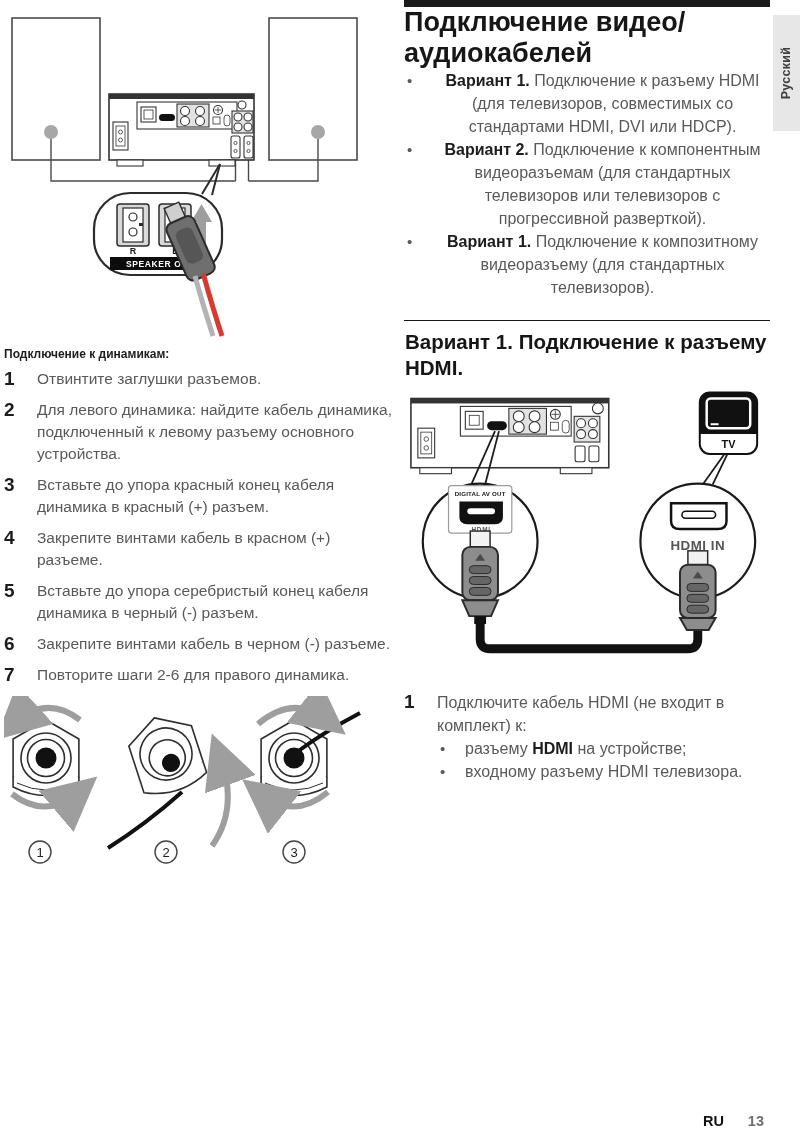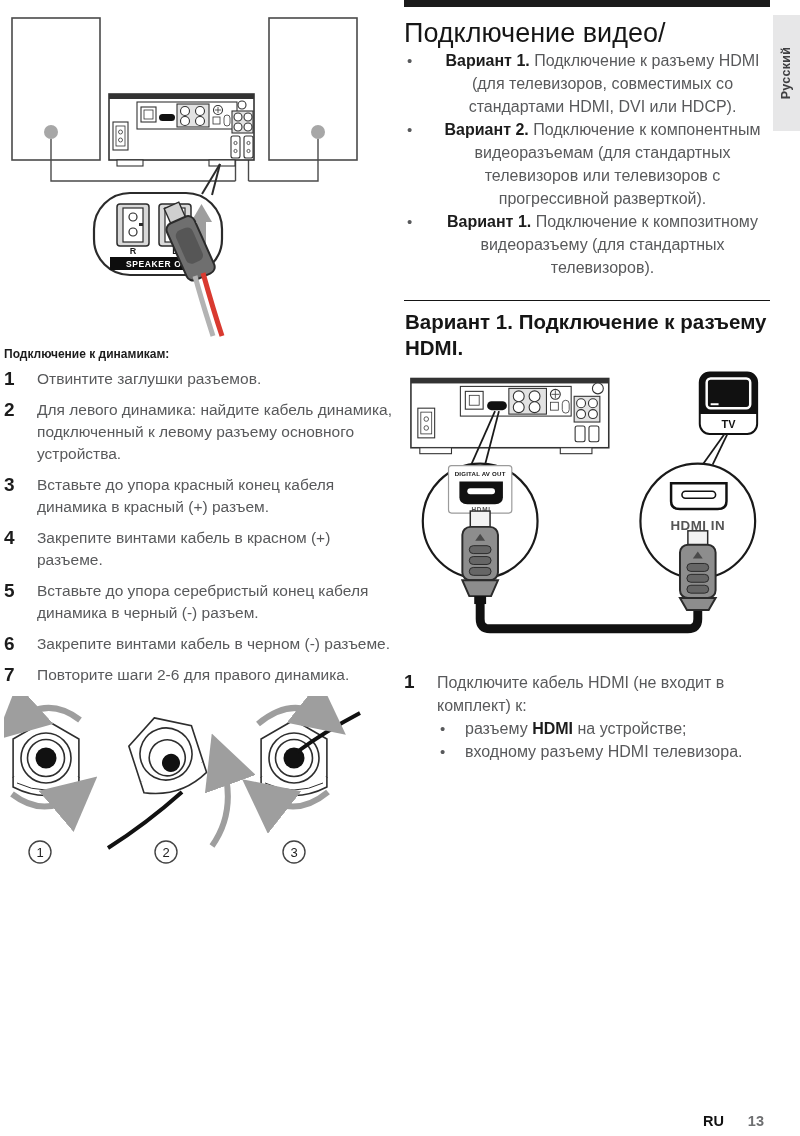--- a/index.html
+++ b/index.html
@@ -17,21 +17,21 @@
   .left-col{position:absolute;left:4px;top:8px;width:390px;}
   .diagram{display:block;}
   .lh{font-size:12px;font-weight:bold;color:#1c1c1c;margin:9px 0 7px 0;}
   .steps{margin:0;padding:0;list-style:none;}
   .step{display:grid;grid-template-columns:33px 1fr;margin:0 0 9px 0;}
   .step .num{font-size:19px;font-weight:bold;color:#1c1c1c;line-height:21px;}
   .step .txt{font-size:15.5px;line-height:22px;color:#58595b;}
   
   .right-col{position:absolute;left:404px;top:0;width:366px;}
   .top-bar{height:7px;background:#1b1b1b;width:100%;}
-  h1.title{margin:11px 0 0 0;font-size:27px;line-height:31px;font-weight:normal;color:#161616;}
+  h1.title{margin:0 0 0 0;font-size:27px;line-height:31px;font-weight:bold;color:#161616;}
   p.intro{margin:17px 0 0 0;font-size:16px;line-height:23px;}
   ul.options{margin:0;padding:0;list-style:none;}
   ul.options li{display:grid;grid-template-columns:31px 1fr;}
   ul.options .bullet{font-size:15px;line-height:23px;color:#58595b;padding-left:3px;}
   ul.options .otxt{font-size:16px;line-height:23px;text-align:center;}
   ul.options .otxt b{color:#1c1c1c;}
   .section{margin-top:21px;border-top:1.5px solid #151515;padding-top:7px;}
   h2.sec-h{margin:1px;font-size:20.5px;line-height:26px;font-weight:bold;color:#161616;}
   .step1{display:grid;grid-template-columns:33px 1fr;margin-top:8px;}
   .step1 .num{font-size:19px;font-weight:bold;color:#1c1c1c;line-height:22px;}
@@ -237,20 +237,21 @@
         <text x="290" y="160.5" text-anchor="middle" font-size="13" fill="#222">3</text>
       </g>
     </svg>
   </div>
 
   <div class="right-col">
     <div class="top-bar"></div>
 
     <h1 class="title">
       <span style="display:block">Подключение видео/</span>
+      <span style="display:block">аудиокабелей</span>
     </h1>
 
 
     <ul class="options">
       <li>
         <span class="bullet">•</span>
         <span class="otxt"><b>Вариант 1.</b><span> Подключение к разъему HDMI (для телевизоров, совместимых со стандартами HDMI, DVI или HDCP).</span></span>
       </li>
       <li>
         <span class="bullet">•</span>

